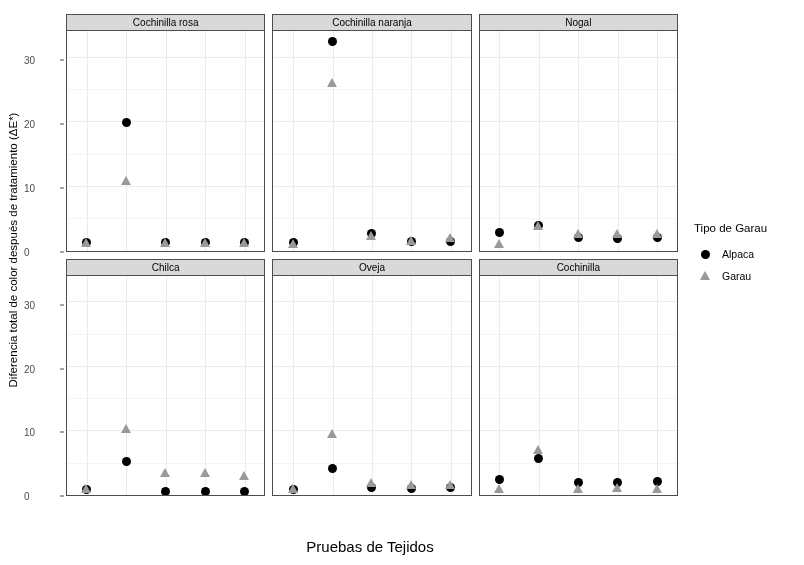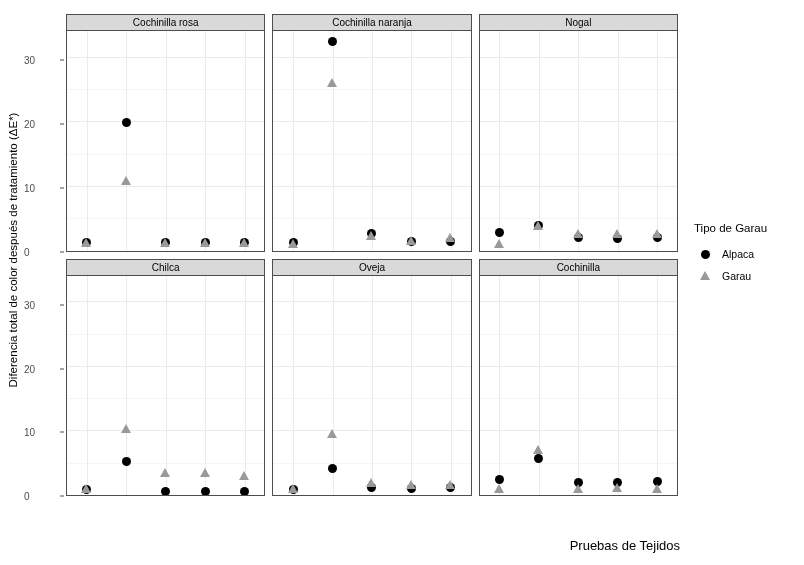--- a/index.html
+++ b/index.html
@@ -33,22 +33,22 @@
     font-size: 11.5px;
     color: #000;
   }
 
   
   #xlab {
     position: absolute;
     left: 60px;
     width: 620px;
     top: 538px;
-    text-align: right;
-    font-size: 13px;
+    text-align: center;
+    font-size: 15px;
     color: #000;
   }
 
   
   #panels {
     position: absolute;
     left: 66px;
     top: 14px;
     width: 612px;
     height: 482px;

